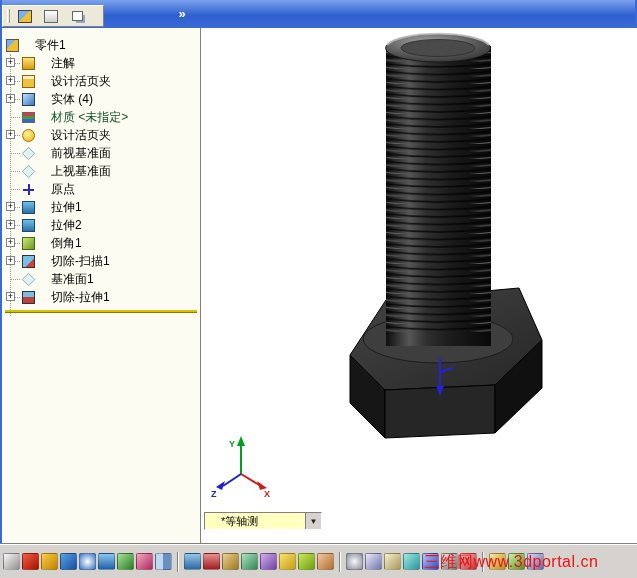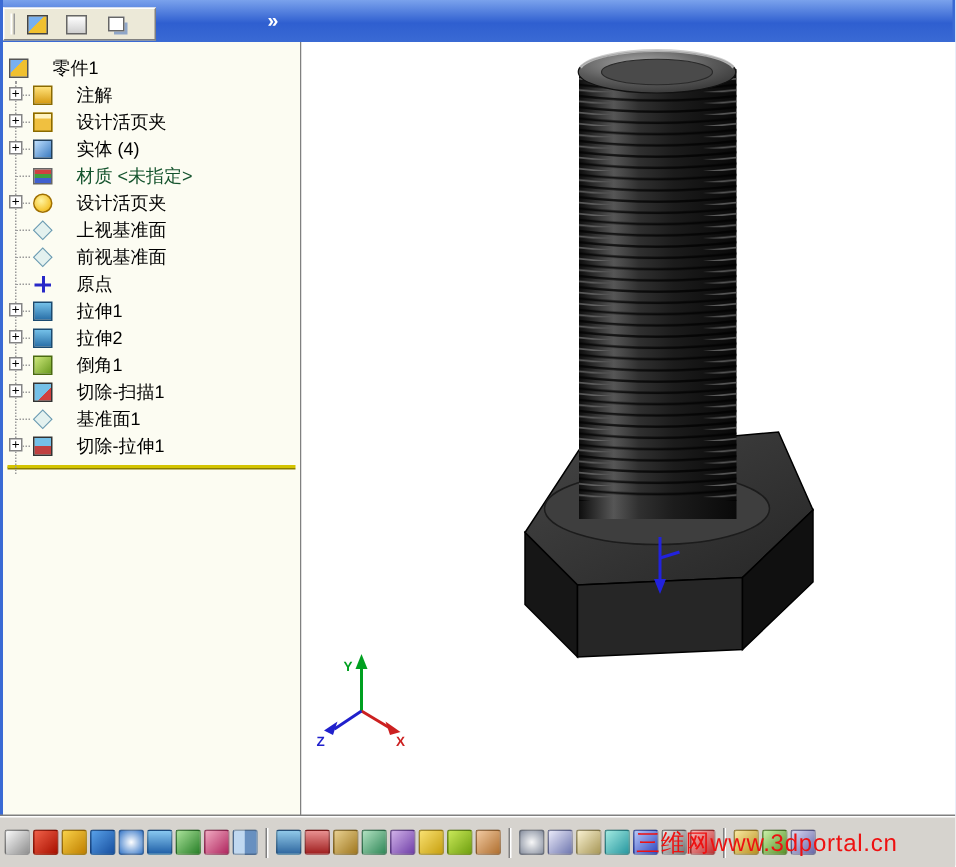--- a/index.html
+++ b/index.html
@@ -133,26 +133,26 @@
       </div>
 
       <div class="row child">
         <span class="expander">+</span>
         <span class="ic ic-lights-cameras"></span>
         <span class="lbl">设计活页夹</span>
       </div>
 
       <div class="row child">
         <span class="ic ic-plane"></span>
+        <span class="lbl">前视基准面</span>
+      </div>
+
+      <div class="row child">
+        <span class="ic ic-plane"></span>
         <span class="lbl">上视基准面</span>
-      </div>
-
-      <div class="row child">
-        <span class="ic ic-plane"></span>
-        <span class="lbl">前视基准面</span>
       </div>
 
 
       <div class="row child">
         <span class="ic ic-origin"></span>
         <span class="lbl">原点</span>
       </div>
 
       <div class="row child">
         <span class="expander">+</span>
@@ -246,20 +246,24 @@
       <polygon points="26,12 34,12 30,2" fill="#00a020"></polygon>
       <line x1="30" y1="40" x2="50" y2="52" stroke="#cc2020" stroke-width="2"></line>
       <polygon points="46,47 49,56 56,54 " fill="#cc2020"></polygon>
       <line x1="30" y1="40" x2="12" y2="52" stroke="#2020cc" stroke-width="2"></line>
       <polygon points="14,47 11,56 5,53" fill="#2020cc"></polygon>
       <text x="18" y="13" font-size="9" font-weight="bold" style="fill: rgb(0, 160, 32);">Y</text>
       <text x="53" y="63" font-size="9" font-weight="bold" style="fill: rgb(204, 32, 32);">X</text>
       <text x="0" y="63" font-size="9" font-weight="bold" style="fill: rgb(32, 32, 204);">Z</text>
     </svg>
 
+    <div class="combo">
+      <span class="combo-text">*等轴测</span>
+      <span class="combo-btn">▼</span>
+    </div>
   </div>
 
   <div class="bottom-bar">
     <span class="bic" style="background: linear-gradient(135deg, rgb(248, 248, 248), rgb(144, 144, 144));"></span>
     <span class="bic" style="background: linear-gradient(135deg, rgb(240, 96, 72), rgb(168, 16, 0));"></span>
     <span class="bic" style="background: linear-gradient(135deg, rgb(248, 208, 72), rgb(192, 128, 0));"></span>
     <span class="bic" style="background: linear-gradient(135deg, rgb(88, 160, 232), rgb(24, 80, 160));"></span>
     <span class="bic" style="background: radial-gradient(circle, rgb(255, 255, 255), rgb(56, 120, 200));"></span>
     <span class="bic" style="background: linear-gradient(rgb(136, 200, 240), rgb(32, 96, 168));"></span>
     <span class="bic" style="background: linear-gradient(135deg, rgb(168, 224, 152), rgb(40, 128, 40));"></span>

